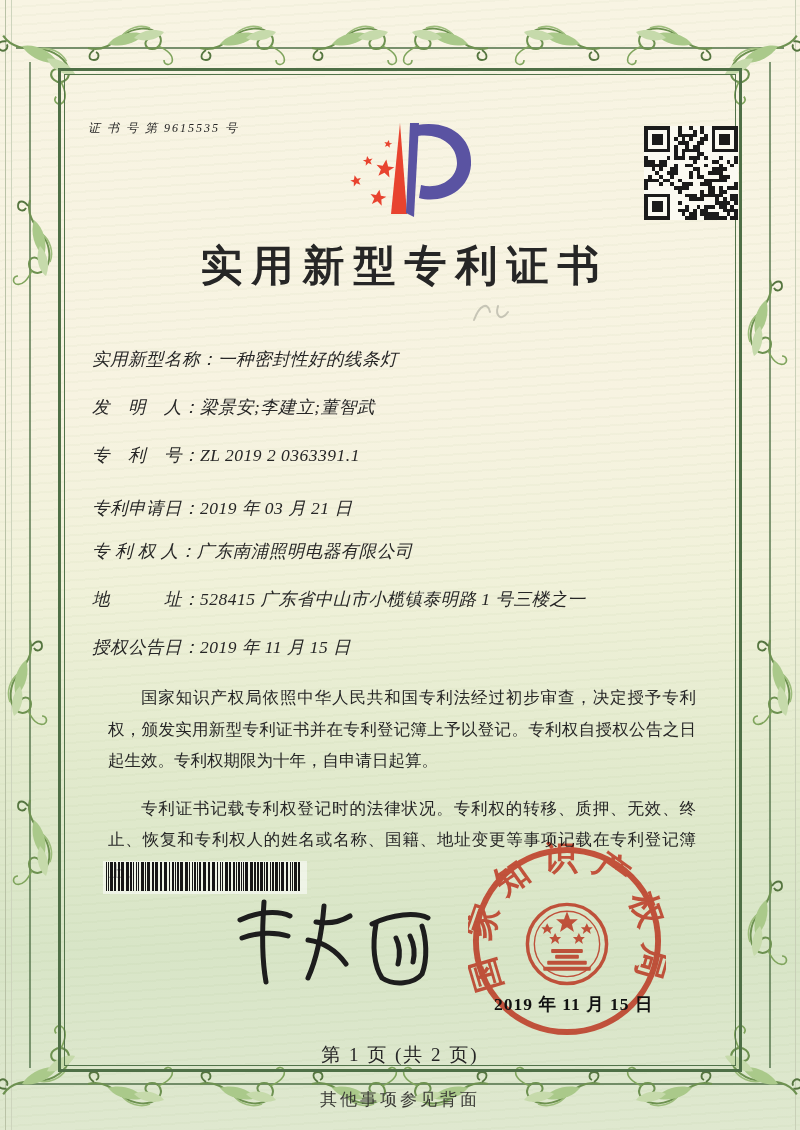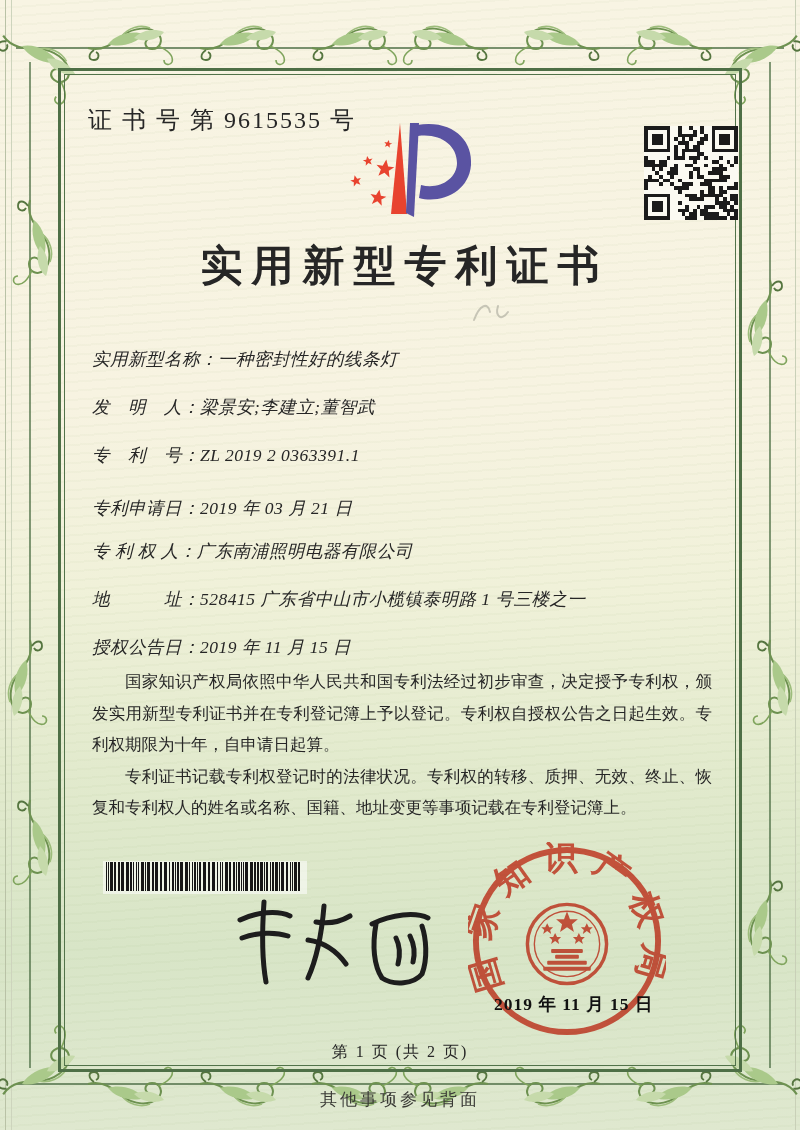--- a/index.html
+++ b/index.html
@@ -8,29 +8,29 @@
     font-family:"Liberation Serif","DejaVu Serif",serif;color:#262626;
     background:linear-gradient(180deg,#f8f4e3 0%,#f7f3e1 36%,#f0f1d9 52%,#e2eacd 68%,#d8e5c7 84%,#dfe8cf 100%);
   }
   .wave{position:absolute;inset:0;pointer-events:none;
     background:repeating-linear-gradient(176deg,rgba(130,160,95,0) 0 7px,rgba(130,160,95,.045) 7px 9px);}
   .scan-edge{position:absolute;top:0;bottom:0;width:1px;background:#b9c2a6;}
   
   .frame{position:absolute;left:58px;top:68px;width:684px;height:1004px;border:3px solid #4e6f46;box-sizing:border-box;}
   .frame-inner{position:absolute;inset:3px;border:1px solid #52734a;}
   .abs{position:absolute;}
-  .cert-no{left:88px;top:104px;font-size:24px;letter-spacing:2px;}
+  .cert-no{left:88px;top:120px;font-size:12px;letter-spacing:2px;font-style:italic;}
   .title{left:0;right:0;top:238px;text-align:center;font-size:42px;font-weight:600;letter-spacing:9px;margin-left:9px;}
   .fields{left:92px;top:333px;right:82px;}
   .field-row{position:absolute;left:0;right:0;height:24px;font-size:17.5px;letter-spacing:.5px;white-space:nowrap;font-style:italic;}
   .grant-no{position:absolute;left:336px;top:0;}
   .paras{left:92px;top:666px;width:620px;font-size:16.5px;line-height:31.5px;text-align:justify;}
-  .paras p{margin:0;text-indent:2em;}
+  .paras p{margin:16px;text-indent:2em;}
   .officer{left:90px;top:918px;font-size:19px;letter-spacing:5px;line-height:36px;}
-  .page-info{left:0;right:0;top:1042px;text-align:center;font-size:16px;letter-spacing:2px;}
+  .page-info{left:0;right:0;top:1042px;text-align:center;font-size:19px;letter-spacing:2px;}
   .back-note{left:0;right:0;top:1088px;text-align:center;font-size:17px;letter-spacing:3px;color:#3a3a36;}
   .barcode-box{left:103px;top:861px;width:200px;height:31px;background:rgba(255,255,255,.55);padding:1px 2px;}
   .qr-box{left:644px;top:126px;width:94px;height:94px;}
   .logo-box{left:332px;top:108px;width:176px;height:132px;}
   .sig-box{left:212px;top:890px;width:230px;height:108px;}
   .seal-box{left:468px;top:842px;width:198px;height:198px;opacity:.88;mix-blend-mode:multiply;}
   .seal-date{left:494px;top:992px;font-size:17.5px;font-weight:600;letter-spacing:1px;color:#111;}
   .pencil{left:470px;top:300px;width:46px;height:28px;opacity:.45;}
   svg{display:block;}
 </style>

